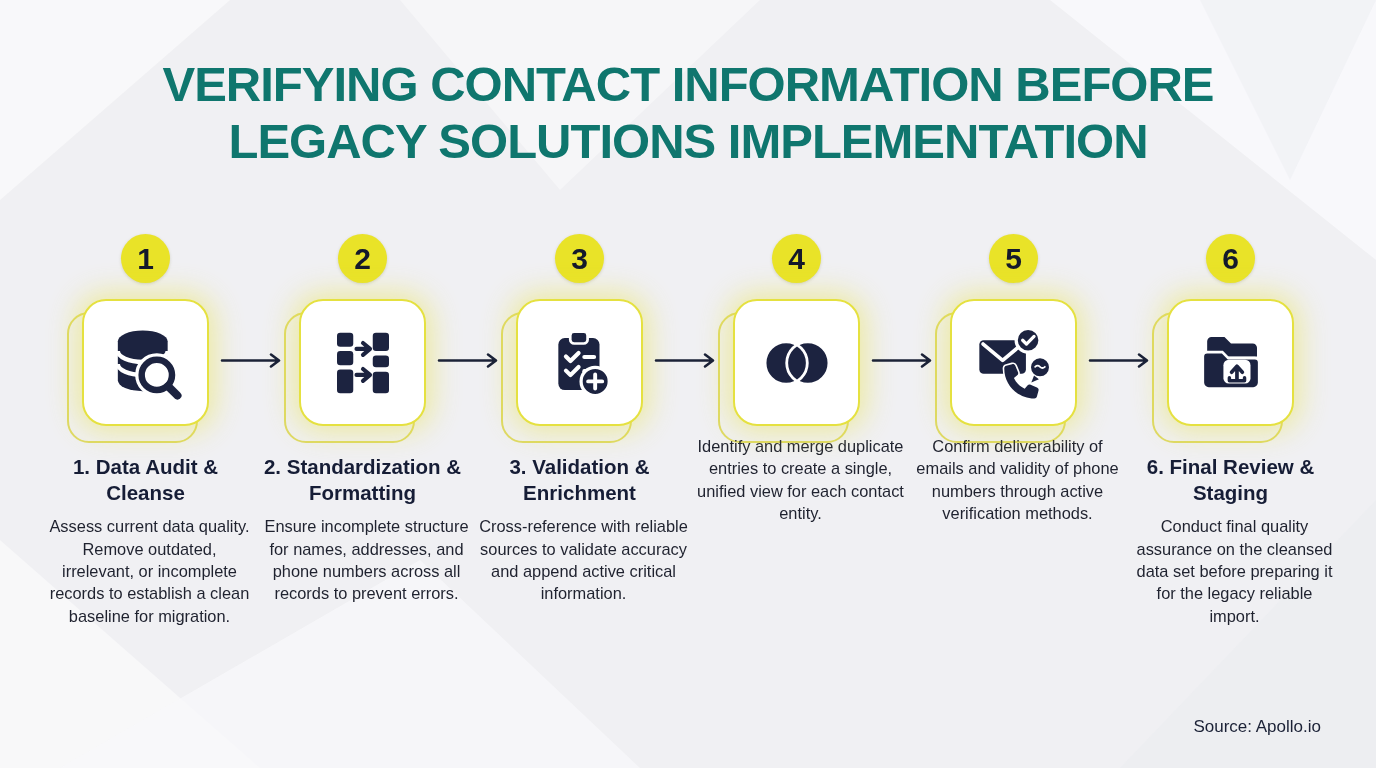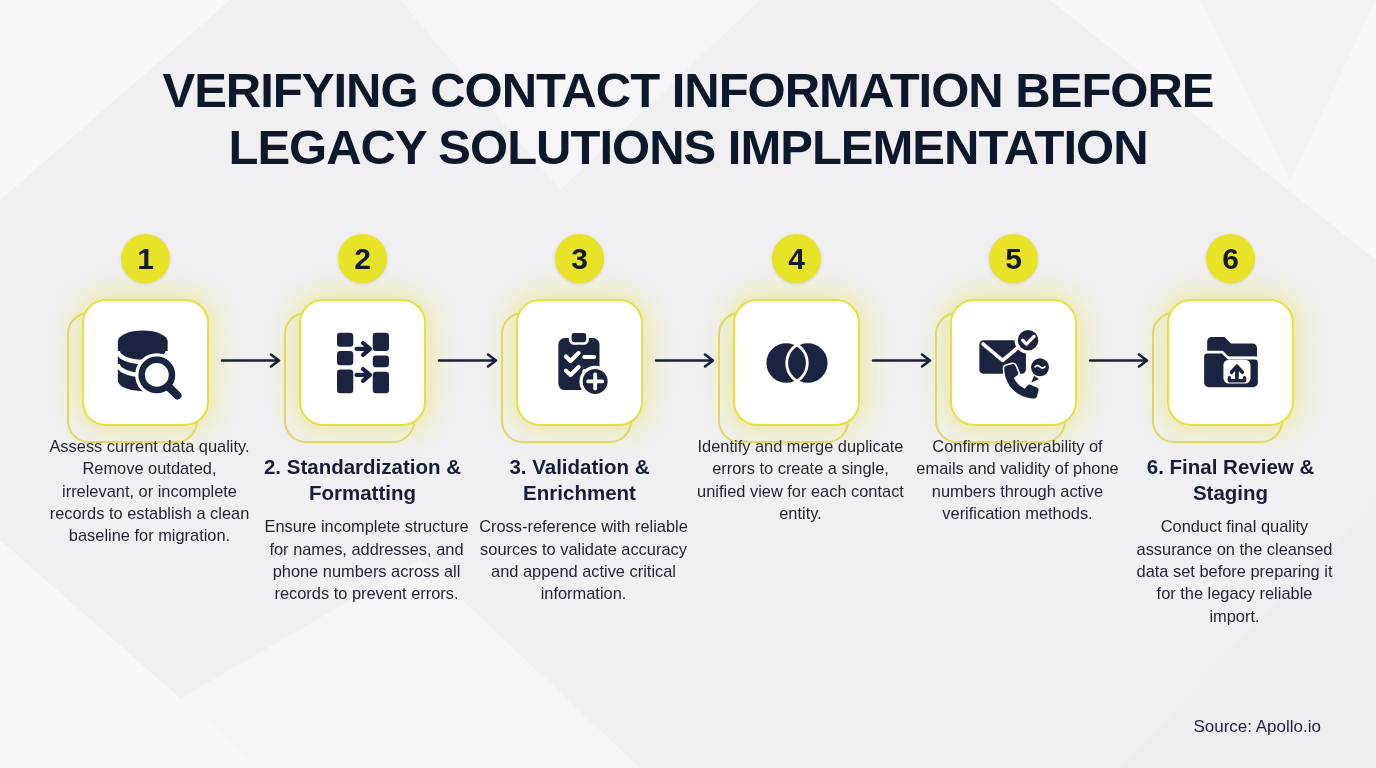--- a/index.html
+++ b/index.html
@@ -7,24 +7,24 @@
   body {
     position:relative;
     overflow:hidden;
     background:#f0f0f3;
     font-family:"Liberation Sans", sans-serif;
     color:#161d36;
   }
   .bg-texture { position:absolute; inset:0; z-index:0; }
 
   .title {
-    position:absolute; top:62px; left:50%; transform:translateX(-50%);
+    position:absolute; top:56px; left:50%; transform:translateX(-50%);
     width:1140px; text-align:center; z-index:2;
     font-size:49px; font-weight:700; letter-spacing:-1px;
-    line-height:1.17; color:#0f172a;
+    line-height:1.17; color:#0f766e;
   }
 
   .steps {
     position:absolute; top:234px; left:37px; width:1302px;
     display:flex; z-index:2;
   }
   .step {
     width:217px; position:relative;
     display:flex; flex-direction:column; align-items:center;
     text-align:center;
@@ -102,20 +102,21 @@
         <line x1="56" y1="57" x2="66" y2="67" stroke="#ffffff" stroke-width="13" stroke-linecap="round"></line>
         <circle cx="46" cy="47" r="14" fill="#ffffff" stroke="#1c2340" stroke-width="6"></circle>
         <line x1="56.5" y1="57.5" x2="65" y2="66" stroke="#1c2340" stroke-width="7.5" stroke-linecap="round"></line>
       </svg>
     </div>
     <div class="arrow">
       <svg width="68" height="17" viewBox="0 0 68 17">
           <path d="M2 8.5 H58 M51 2.5 L59 8.5 L51 14.5" stroke="#1b2237" stroke-width="2.6" fill="none" stroke-linecap="round" stroke-linejoin="round"></path>
         </svg>
     </div>
+    <div class="step-title">1. Data Audit &amp; Cleanse</div>
     <div class="step-desc">Assess current data quality. Remove outdated, irrelevant, or incomplete records to establish a clean baseline for migration.</div>
   </div>
 
   <div class="step">
     <div class="badge">2</div>
     <div class="icon-box">
       <svg class="step-icon" width="78" height="78" viewBox="0 0 72 72">
         <g fill="#1c2340">
           <rect x="12" y="8" width="15" height="13" rx="3"></rect>
           <rect x="12" y="25" width="15" height="13" rx="3"></rect>
@@ -168,21 +169,21 @@
         <circle cx="46" cy="36" r="19.5" fill="#1c2340"></circle>
         <circle cx="26" cy="36" r="19.5" fill="none" stroke="#ffffff" stroke-width="2.6"></circle>
         <circle cx="46" cy="36" r="19.5" fill="none" stroke="#ffffff" stroke-width="2.6"></circle>
       </svg>
     </div>
     <div class="arrow">
       <svg width="68" height="17" viewBox="0 0 68 17">
           <path d="M2 8.5 H58 M51 2.5 L59 8.5 L51 14.5" stroke="#1b2237" stroke-width="2.6" fill="none" stroke-linecap="round" stroke-linejoin="round"></path>
         </svg>
     </div>
-    <div class="step-desc">Identify and merge duplicate errors to create a single, unified view for each contact entity.</div>
+    <div class="step-desc">Identify and merge duplicate entries to create a single, unified view for each contact entity.</div>
   </div>
 
   <div class="step">
     <div class="badge">5</div>
     <div class="icon-box">
       <svg class="step-icon" width="78" height="78" viewBox="0 0 72 72">
         <rect x="4" y="15" width="43" height="31" rx="4" fill="#1c2340"></rect>
         <path d="M7.5 18.5 L25.5 33.5 L43.5 18.5" stroke="#ffffff" stroke-width="3.4" fill="none" stroke-linecap="round" stroke-linejoin="round"></path>
         <circle cx="49" cy="15" r="11" fill="#1c2340" stroke="#ffffff" stroke-width="3"></circle>
         <path d="M44 15 l3.5 3.5 l7 -7" stroke="#ffffff" stroke-width="3" fill="none" stroke-linecap="round" stroke-linejoin="round"></path>

